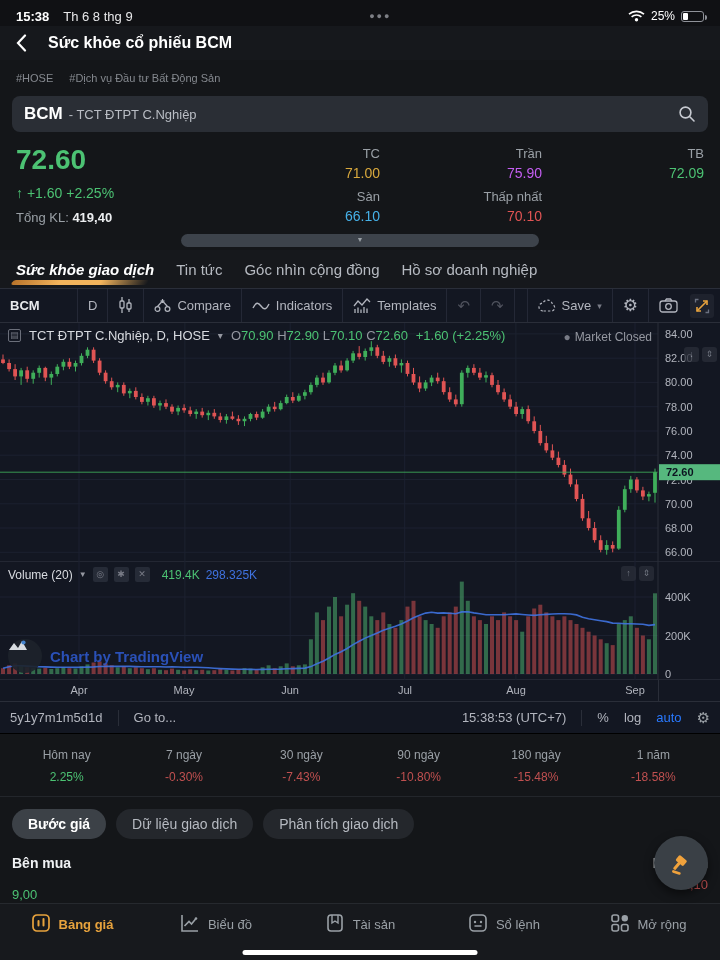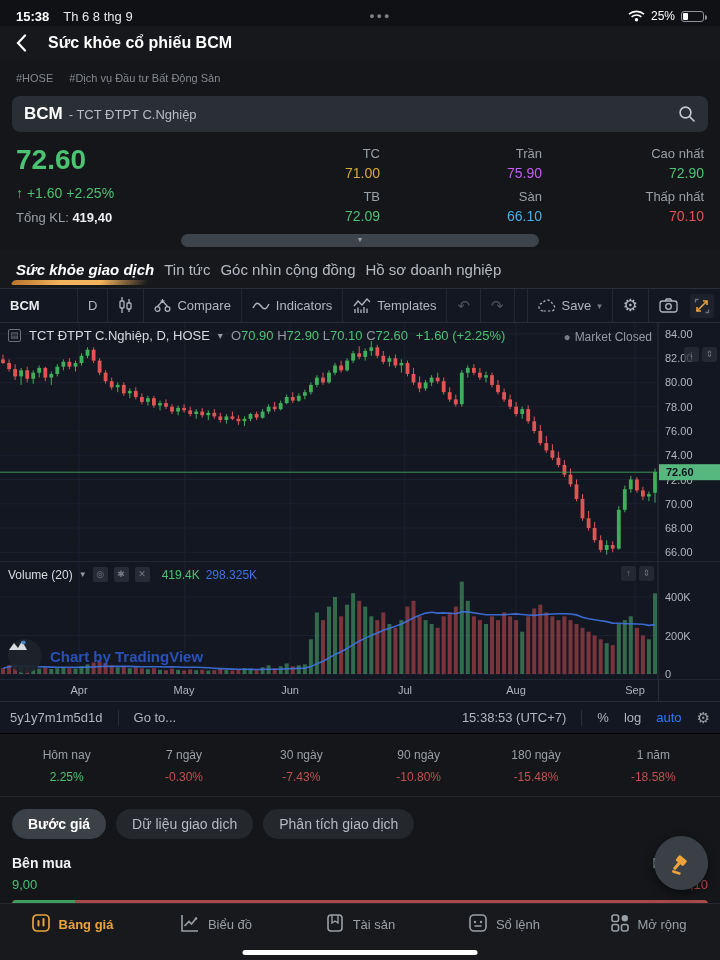--- a/index.html
+++ b/index.html
@@ -38,21 +38,21 @@
   .q-kl b { color:#eceef0; font-weight:bold; }
   .q-grid { flex:1; display:grid; grid-template-columns:1fr 1fr 1fr; column-gap:8px; }
   .q-cell { text-align:right; font-size:13px; }
   .q-cell .lb { color:#9aa0a6; margin-top:2px; }
   .q-cell .vl { font-size:14px; margin-top:4px; margin-bottom:6px; }
 
   .pillrow { height:18px; display:flex; justify-content:center; padding-top:2px; }
   .pill { width:358px; height:13px; background:#3d434b; border-radius:7px; text-align:center; font-size:7px; color:#9aa0a6; line-height:12px; }
 
   
-  .tabs { display:flex; align-items:flex-end; gap:10px; padding:10px 16px 0; height:38px; background:#16181c; }
+  .tabs { display:flex; align-items:flex-end; gap:22px; padding:10px 16px 0; height:38px; background:#16181c; }
   .tab { font-size:15px; color:#b6bac1; padding-bottom:10px; position:relative; white-space:nowrap; }
   .tab.active { color:#fff; font-weight:bold; font-style:italic; }
   .tab.active .brush { position:absolute; left:-4px; right:6px; bottom:3px; height:5px; border-radius:3px;
     background:linear-gradient(90deg,#b9742b,#f3b45c 35%,#f3b45c 65%,rgba(243,180,92,0)); transform:skewX(-30deg); }
 
   
   .tvbar { height:35px; background:#131722; border-top:1px solid #2a2e39; border-bottom:1px solid #2a2e39;
     display:flex; align-items:center; font-size:13px; color:#b2b5be; }
   .tvbar .cell { display:flex; align-items:center; gap:6px; padding:0 10px; height:100%; border-right:1px solid #242836; }
   .tvbar .cell.noborder { border-right:none; }
@@ -104,21 +104,21 @@
 
   
   .dtabs { display:flex; gap:10px; padding:12px 12px 8px; }
   .dtab { padding:7px 16px; border-radius:17px; background:#24272c; color:#b6bac1; font-size:14px; }
   .dtab.active { background:#3c4147; color:#fff; font-weight:bold; }
 
   
   .ob { padding:8px 12px 0; position:relative; }
   .ob-head { display:flex; justify-content:space-between; font-size:14px; font-weight:bold; color:#f0f2f4; }
   .ob-vals { display:flex; justify-content:space-between; font-size:13px; margin-top:6px; }
-  .ob-vals .b { color:#4cc273; }
+  .ob-vals .b { color:#4cc273;margin-top:10px; }
   .ob-vals .s { color:#c05050; }
   .ob-bar { height:8px; border-radius:4px; margin-top:8px; background:#a84848; overflow:hidden; }
   .ob-bar i { display:block; height:100%; background:#3f9e5f; border-radius:4px 0 0 4px; }
   .ob-row2 { display:flex; font-size:13px; margin-top:10px; opacity:.28; color:#cfd3d8; }
   .ob-row2 .c { flex:1; text-align:center; display:flex; justify-content:center; gap:26px; }
 
   
   .fab { position:absolute; right:12px; top:836px; width:54px; height:54px; border-radius:50%;
     background:#3a4046; display:flex; align-items:center; justify-content:center; box-shadow:0 4px 10px rgba(0,0,0,.5); z-index:9; }
 
@@ -186,24 +186,20 @@
       </div>
     </div>
     <div class="q-grid" id="qgrid">
         <div class="q-cell">
      <div class="lb">TC</div>
           <div class="vl" style="color:#d9a93d">71.00</div>
         </div>
         <div class="q-cell">
      <div class="lb">Trần</div>
           <div class="vl" style="color:#c45ef2">75.90</div>
-        </div>
-        <div class="q-cell">
-     <div class="lb">Cao nhất</div>
-          <div class="vl" style="color:#4cc273">72.90</div>
         </div>
         <div class="q-cell">
      <div class="lb">TB</div>
           <div class="vl" style="color:#4cc273">72.09</div>
         </div>
         <div class="q-cell">
      <div class="lb">Sàn</div>
           <div class="vl" style="color:#46b1e8">66.10</div>
         </div>
         <div class="q-cell">

